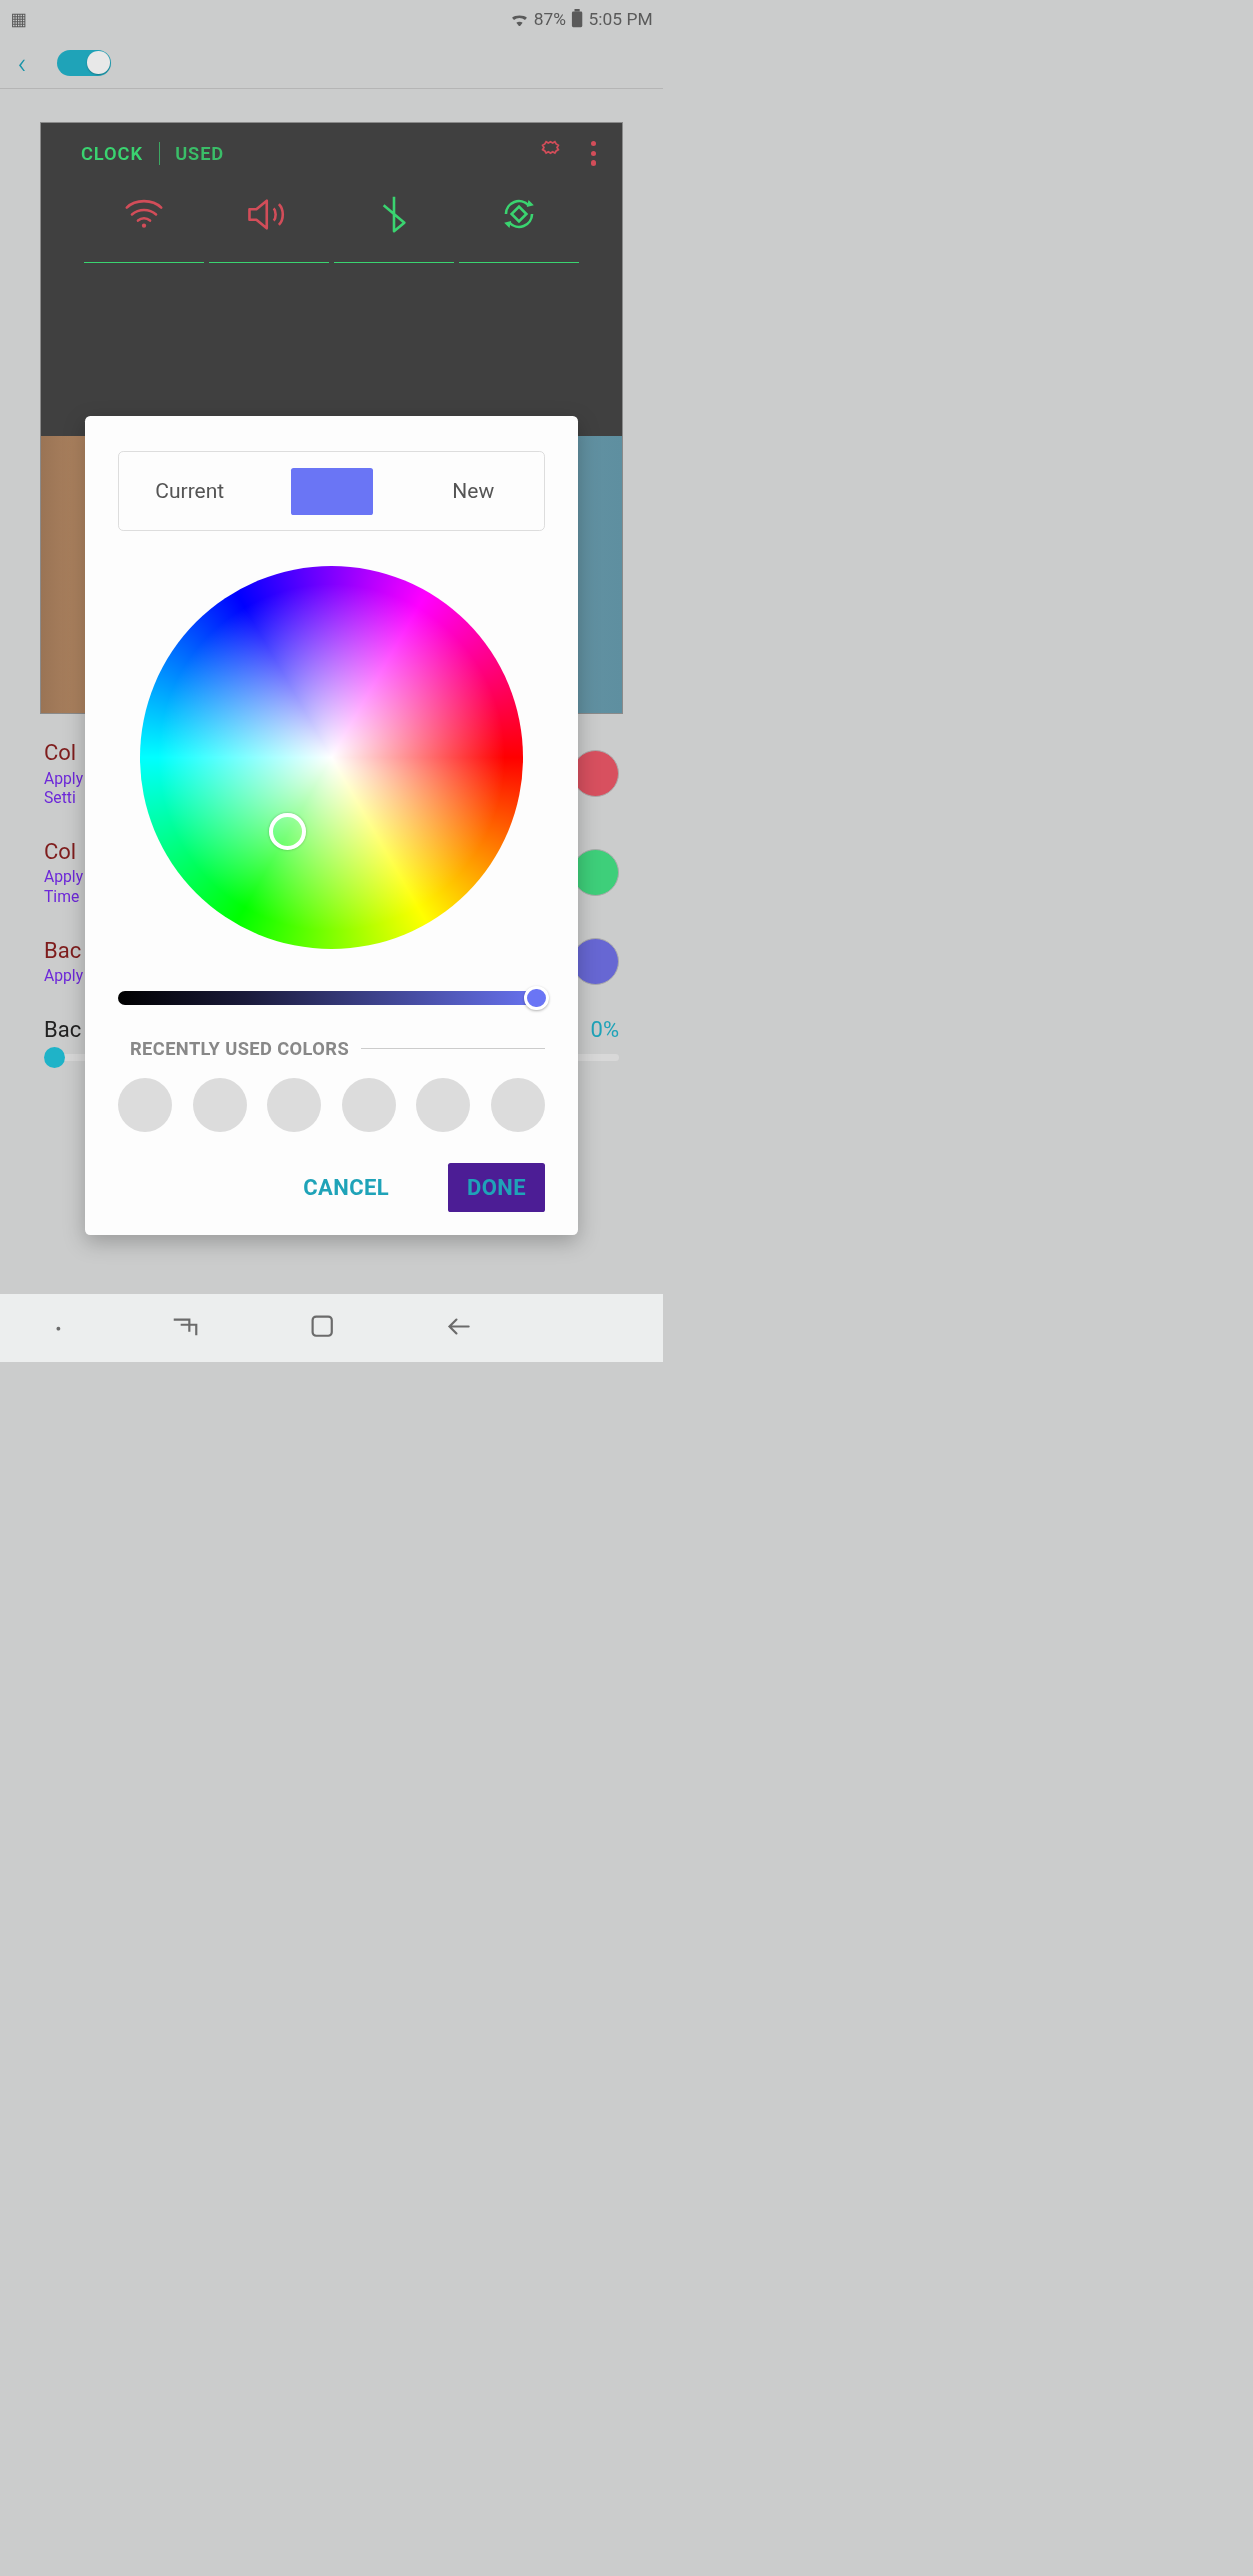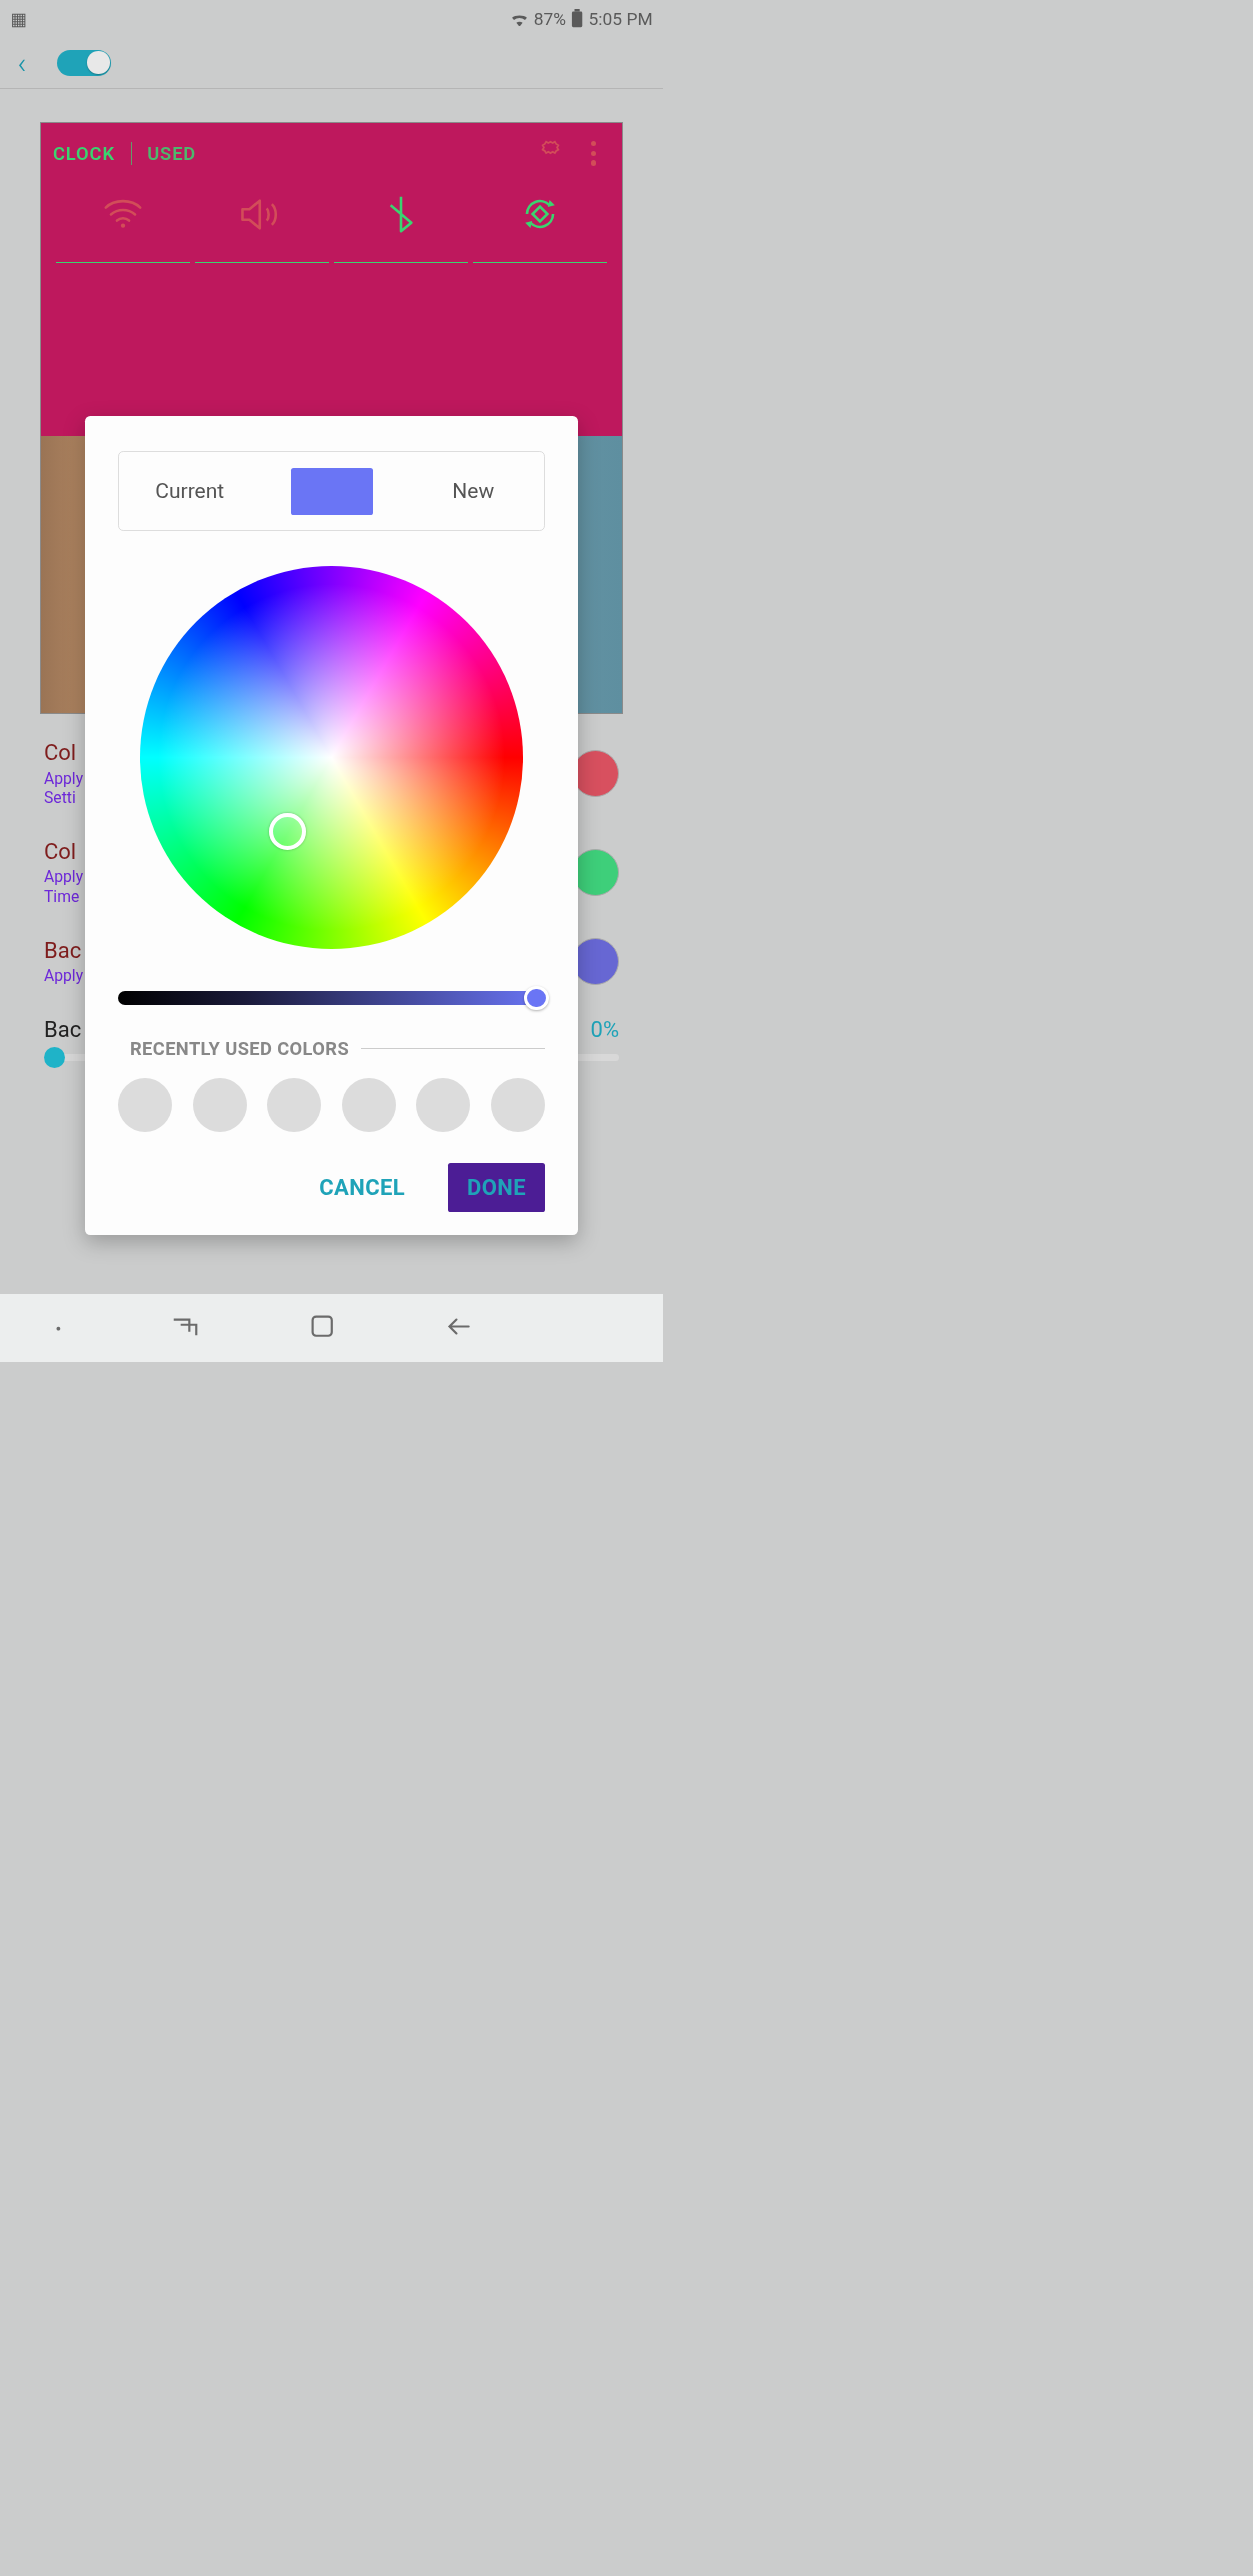--- a/index.html
+++ b/index.html
@@ -12,21 +12,21 @@
 
 .app-header { height: 52px; display: flex; align-items: center; padding: 0 17.4px; border-bottom: 0.9px solid #b5b5b5; }
 .back-chevron { color: #1a94a9; font-size: 30px; font-weight: 300; margin-right: 31px; }
 .page-title { font-size: 24.4px; font-weight: 700; color: #2d2d2d; letter-spacing: 0.9px; flex: 1; }
 .toggle { width: 54px; height: 26px; background: #1fa3b8; border-radius: 13px; position: relative; }
 .toggle-knob { width: 22.6px; height: 22.6px; background: #e8e8e8; border-radius: 50%; position: absolute; right: 1.7px; top: 1.7px; box-shadow: 0 0.9px 1.7px rgba(0,0,0,.3); }
 
 
 .preview-wrap { padding: 33px 40px 8.7px; }
 .preview { border: 0.9px solid #8a8a8a; height: 592px; position: relative; overflow: hidden; }
-.preview-top { background: #be185d; height: 313px; padding: 19px 12px 0; }
+.preview-top { background: #404040; height: 313px; padding: 19px 40px 0; }
 .preview-tabs { display: flex; align-items: center; gap: 15.7px; }
 .preview-tab { color: #3ad470; font-size: 18.3px; font-weight: 600; letter-spacing: 0.9px; }
 .preview-tab.inactive { opacity: 0.85; }
 .tab-sep { width: 0.9px; height: 22.6px; background: #3ad470; opacity: .7; }
 .preview-top-right { position: absolute; right: 26px; top: 17.4px; display: flex; gap: 30px; align-items: center; }
 .gear-icon { color: #d24d59; font-size: 21px; }
 .dots-icon { display: flex; flex-direction: column; gap: 4.4px; }
 .dots-icon span { width: 5.2px; height: 5.2px; border-radius: 50%; background: #d24d59; }
 
 .qs-row { display: flex; margin-top: 33px; }
@@ -66,21 +66,21 @@
 
 .bright-slider { margin-top: 42px; height: 14px; border-radius: 7px; background: linear-gradient(to right, #000 0%, #1a1a3a 30%, #6a75f5 100%); position: relative; }
 .bright-thumb { position: absolute; right: -3.5px; top: -5.2px; width: 24.4px; height: 24.4px; border-radius: 50%; background: #6a75f5; border: 3.5px solid #fff; box-shadow: 0 0.9px 2.6px rgba(0,0,0,.3); }
 
 .recent-hdr { display: flex; align-items: center; gap: 12.2px; margin-top: 33px; }
 .recent-hdr .t { color: #888; font-size: 18.3px; font-weight: 700; letter-spacing: 0.4px; margin-left: 12px; }
 .recent-hdr .line { flex: 1; height: 0.9px; background: #ccc; }
 .recent-row { display: flex; justify-content: space-between; margin-top: 19px; }
 .rc { width: 54px; height: 54px; border-radius: 50%; background: #dcdcdc; }
 
-.dlg-btns { display: flex; justify-content: flex-end; gap: 24px; margin-top: 31px; align-items: center; }
+.dlg-btns { display: flex; justify-content: flex-end; gap: 40px; margin-top: 31px; align-items: center; }
 .dlg-btn { font-size: 22px; font-weight: 700; color: #1fa3b8; letter-spacing: 0.4px; padding: 12.2px 19px; }
 .dlg-btn.primary { background: #4c1d95; border-radius: 2.6px; }
 
 
 .navbar { position: absolute; left: 0; right: 0; bottom: 0; height: 68px; background: #eceeee; display: flex; align-items: center; justify-content: space-around; }
 .nav-ic { color: #6b6b6b; }
 </style>
 </head>
 <body>
 

